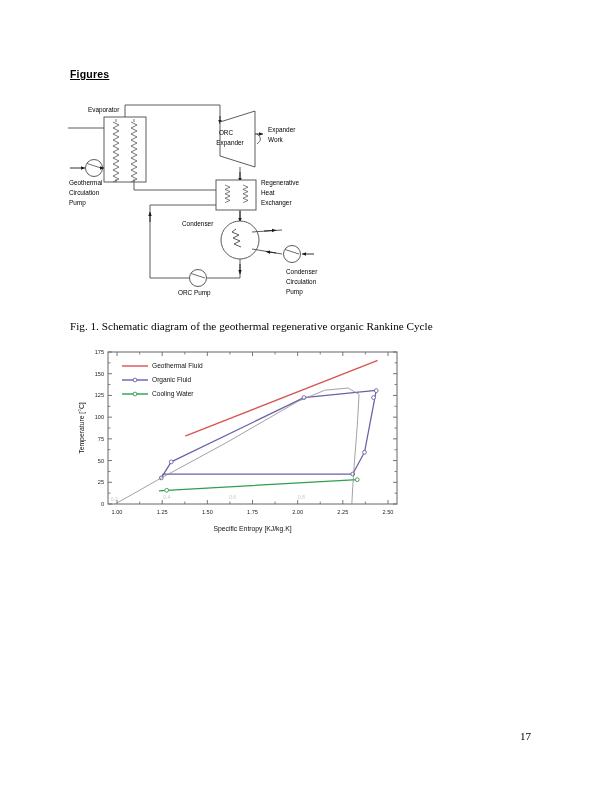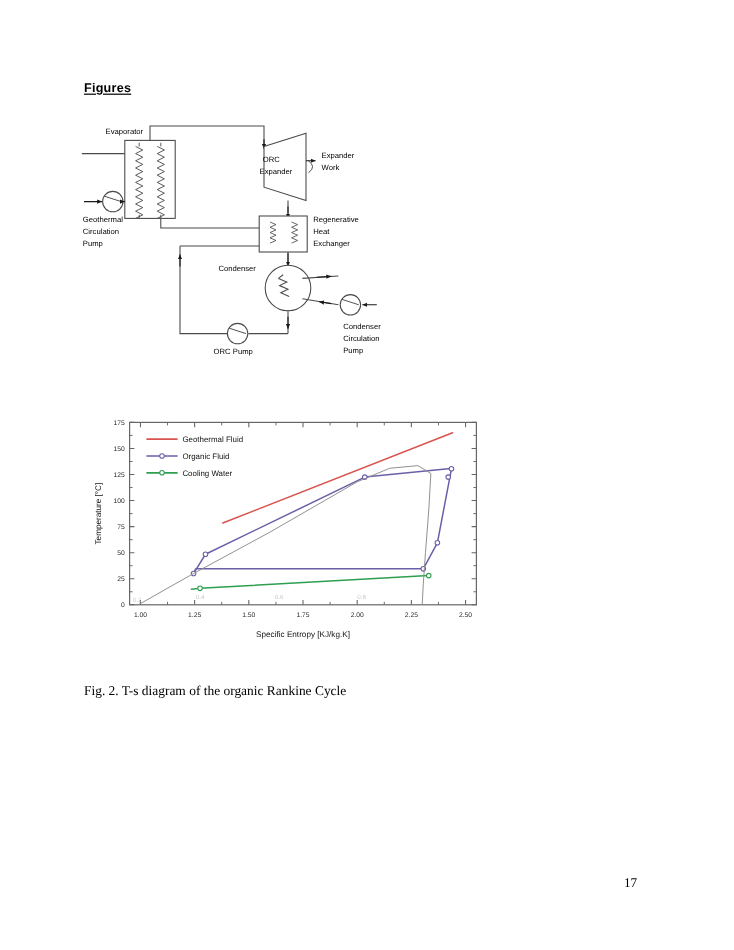--- a/index.html
+++ b/index.html
@@ -212,20 +212,21 @@
       <text class="schem-label" x="114" y="134">Condenser</text>
 
       <text class="schem-label" x="218" y="182">Condenser</text>
       <text class="schem-label" x="218" y="192">Circulation</text>
       <text class="schem-label" x="218" y="202">Pump</text>
 
       <text class="schem-label" x="110" y="203">ORC Pump</text>
     </svg>
   </div>
 
+  <div class="cap" id="cap1">Fig. 1. Schematic diagram of the geothermal regenerative organic Rankine Cycle</div>
 
   <div class="fig2-wrap">
     <svg id="ts-chart" width="340" height="205" viewBox="0 0 340 205" xmlns="http://www.w3.org/2000/svg">
 
     <rect x="36" y="8" width="289" height="152" fill="#ffffff" stroke="#666666" stroke-width="1"></rect>
         <line x1="45.03125000000001" y1="160" x2="45.03125000000001" y2="156" stroke="#666" stroke-width="0.9"></line>
         <line x1="45.03125000000001" y1="8" x2="45.03125000000001" y2="12" stroke="#666" stroke-width="0.9"></line>
         <text x="45.03125000000001" y="170" text-anchor="middle" class="chart-tick">1.00</text>
         <line x1="67.60937500000001" y1="160" x2="67.60937500000001" y2="157.5" stroke="#666" stroke-width="0.8"></line>
         <line x1="67.60937500000001" y1="8" x2="67.60937500000001" y2="10.5" stroke="#666" stroke-width="0.8"></line>
@@ -331,17 +332,16 @@
         <g>
           <line x1="50" y1="50" x2="76" y2="50" stroke="#2e9e4f" stroke-width="1.4"></line>
           <circle cx="63" cy="50" r="1.9" fill="#ffffff" stroke="#2e9e4f" stroke-width="0.9"></circle>
           <text x="80" y="52.4" class="chart-legend">Cooling Water</text>
         </g>
         <text x="180.5" y="187" text-anchor="middle" class="chart-axis-title">Specific Entropy [KJ/kg.K]</text>
         <text x="0" y="0" text-anchor="middle" class="chart-axis-title" transform="translate(12,84) rotate(-90)">Temperature [°C]</text>
       </svg>
   </div>
 
-  <div class="cap" id="cap2">Fig. 2. T-s diagram of the organic Rankine Cycle</div>
 
   <div class="pagenum">17</div>
 
 </div>
 
 </body></html>

